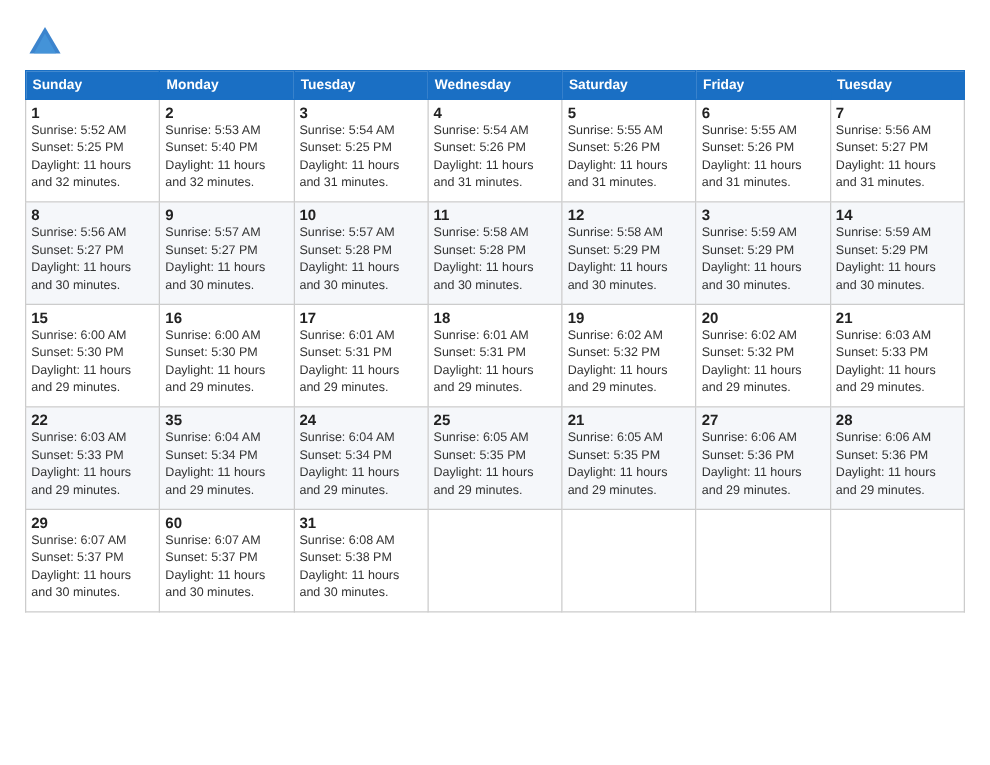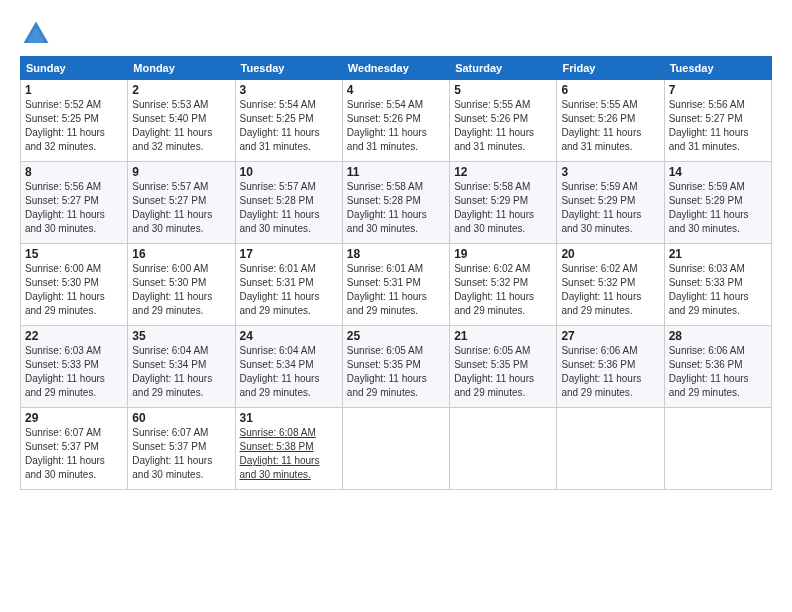--- a/index.html
+++ b/index.html
@@ -350,21 +350,21 @@
           </td>
           <td>
             <span class="day-num">60</span>
             <div class="day-info" style="white-space: pre-line;">Sunrise: 6:07 AM
 Sunset: 5:37 PM
 Daylight: 11 hours
 and 30 minutes.</div>
           </td>
           <td>
             <span class="day-num">31</span>
-            <div class="day-info" style="white-space: pre-line; text-decoration: underline;">Sunrise: 6:08 AM
+            <div class="day-info" style="white-space: pre-line;">Sunrise: 6:08 AM
 Sunset: 5:38 PM
 Daylight: 11 hours
 and 30 minutes.</div>
           </td>
           <td class="empty-cell"></td>
           <td class="empty-cell"></td>
           <td class="empty-cell"></td>
           <td class="empty-cell"></td>
         </tr>
       </tbody>

